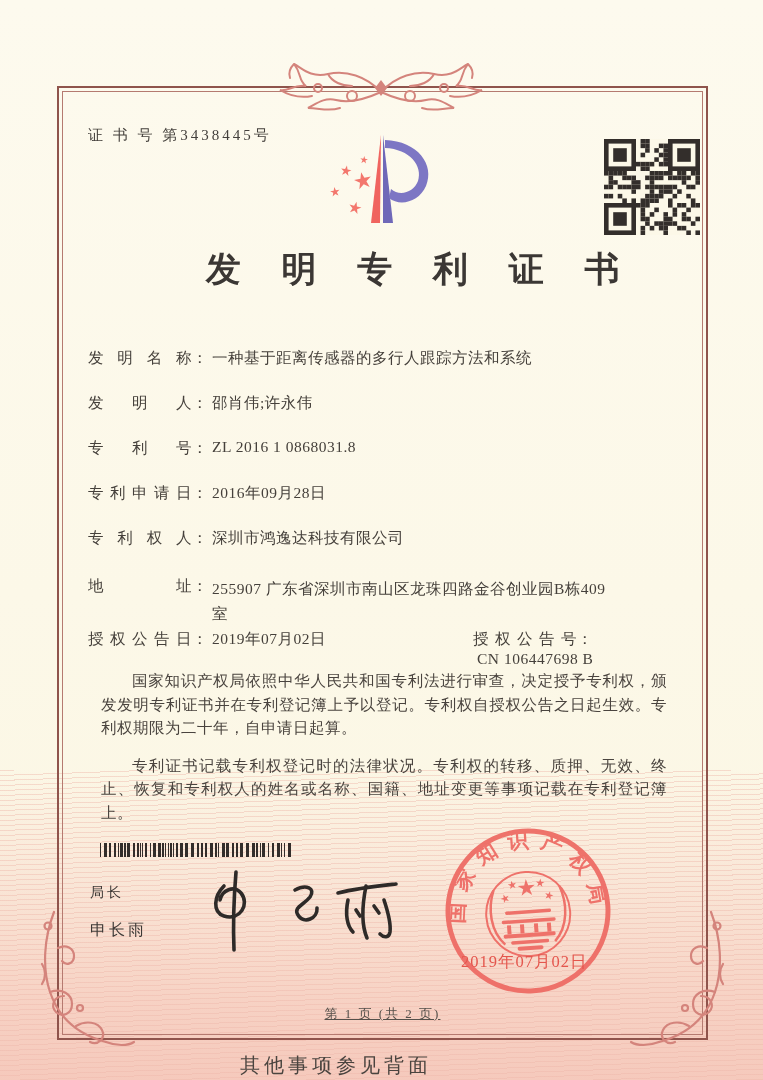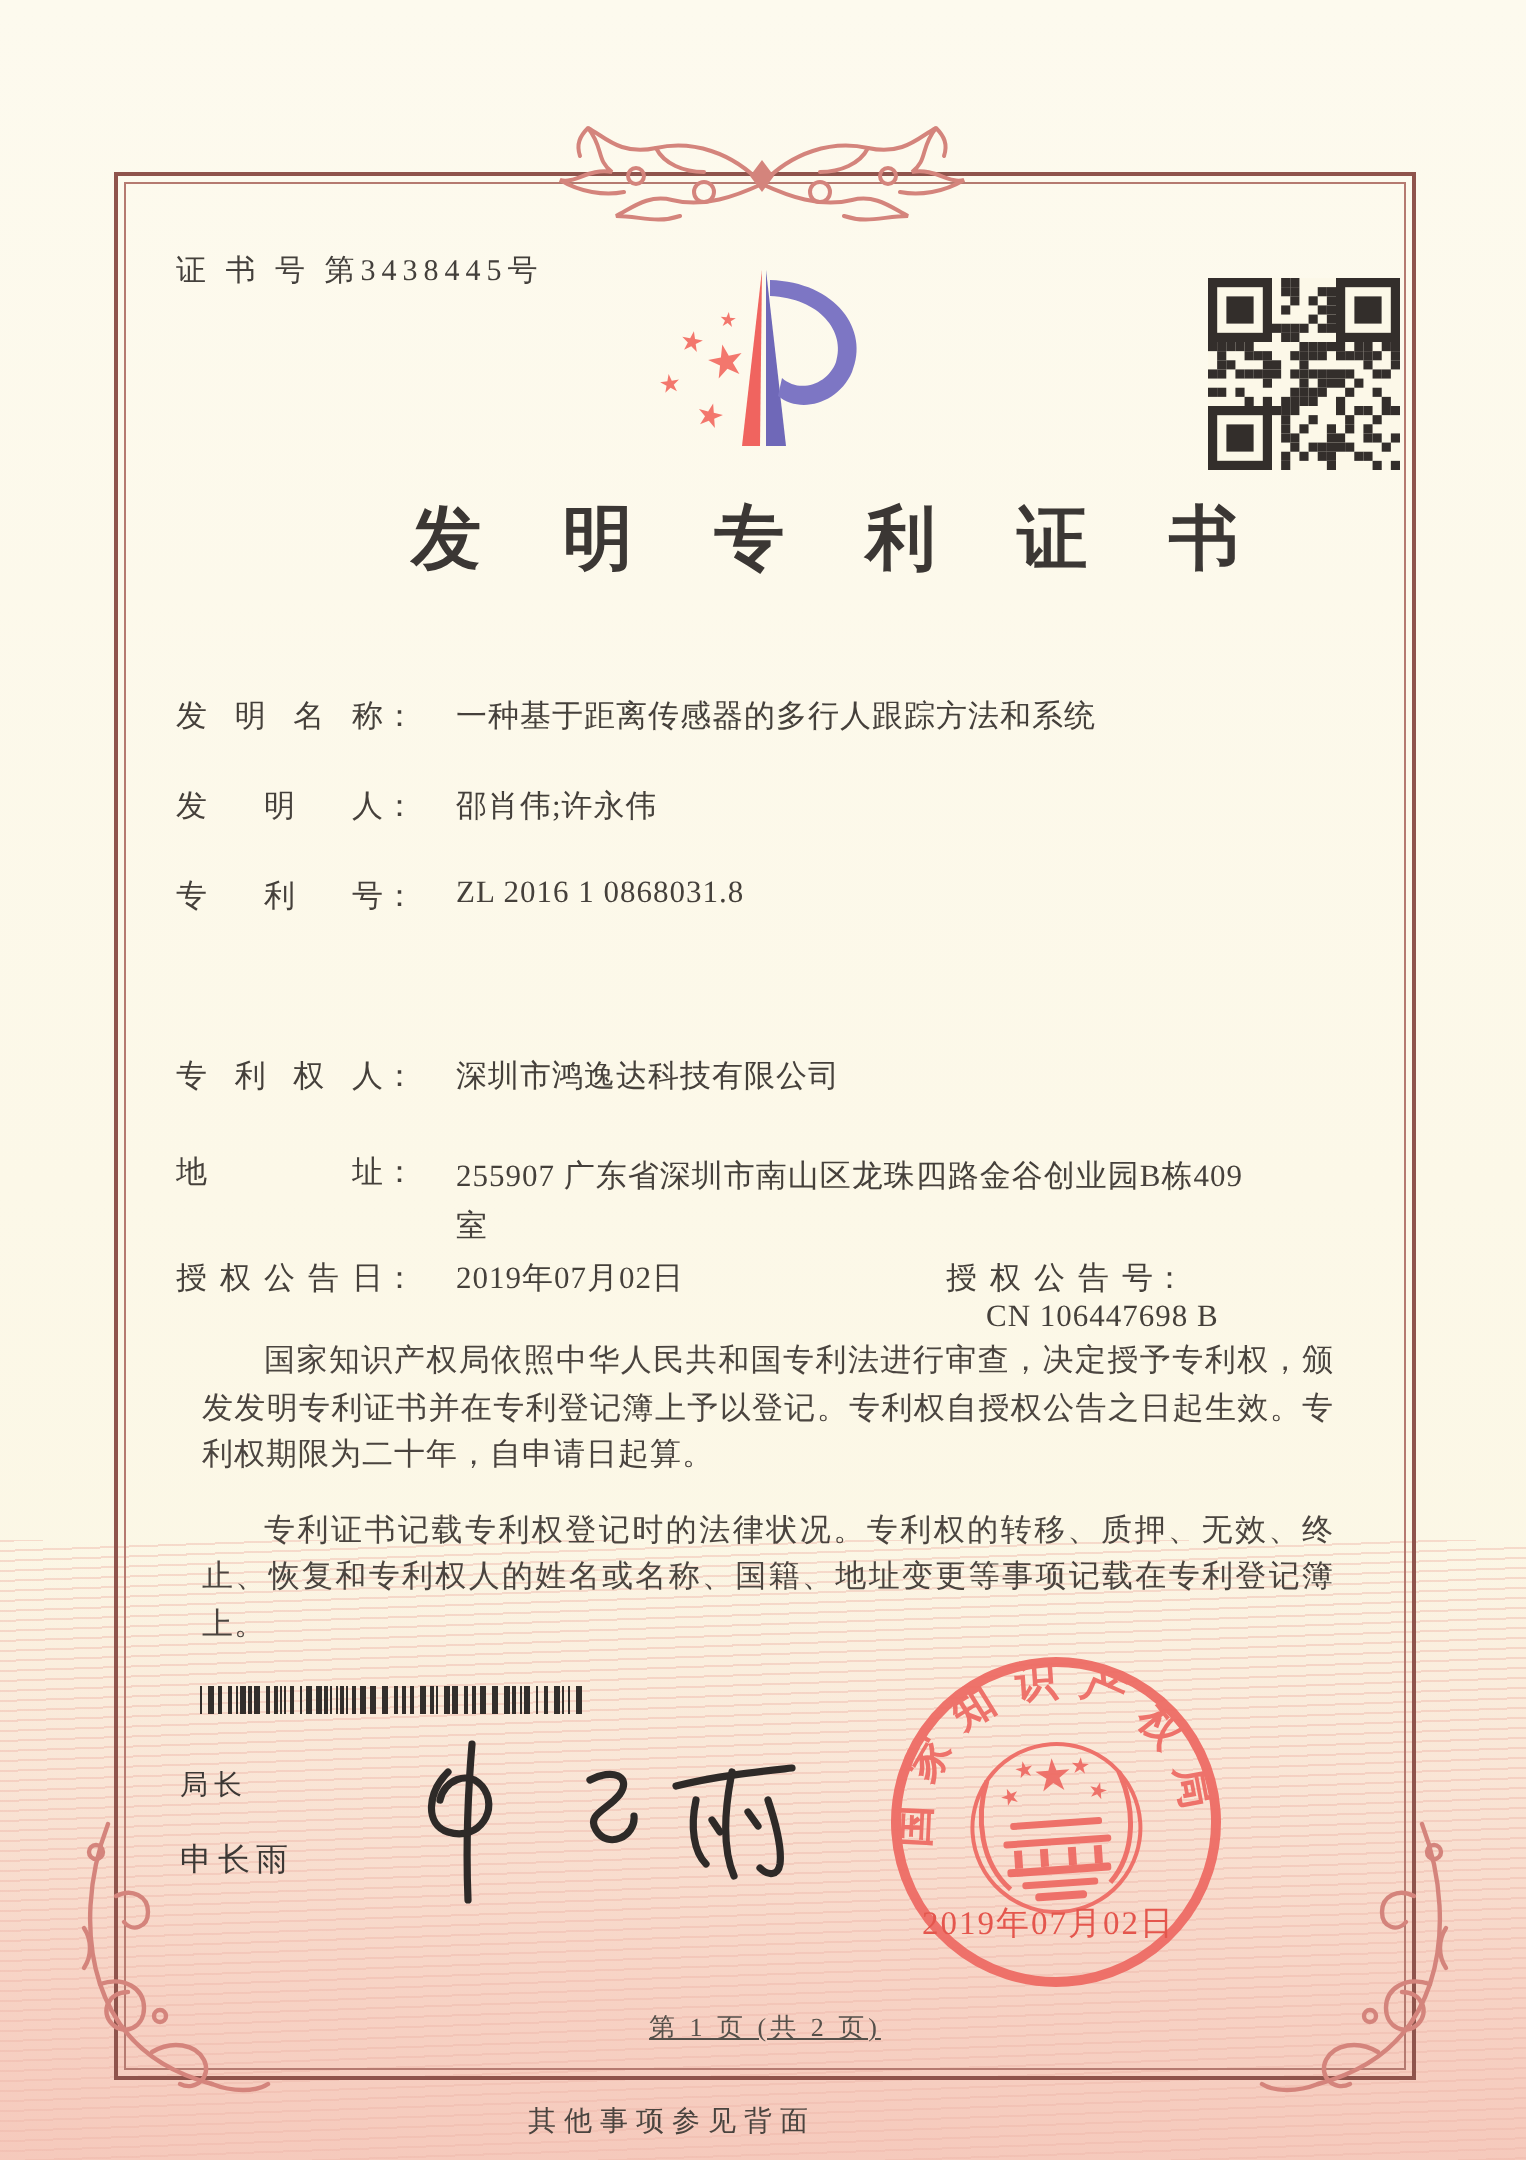--- a/index.html
+++ b/index.html
@@ -30,37 +30,37 @@
   }
   .logo{position:absolute;left:322px;top:131px;width:126px;height:106px;}
   .qr{position:absolute;left:604px;top:139px;width:96px;height:96px;}
   .title{
     position:absolute;left:57px;top:246px;width:711px;text-align:center;
     font-size:35px;font-weight:600;color:#3b3734;letter-spacing:16px;text-indent:16px;
   }
   .field-row{position:absolute;left:88px;font-size:15.5px;color:#45403b;letter-spacing:.5px;}
   .f-label{display:inline-block;width:104px;text-align:justify;text-align-last:justify;vertical-align:top;}
   .f-colon{display:inline-block;vertical-align:top;}
-  .f-value{display:inline-block;margin-left:20px;vertical-align:top;}
+  .f-value{display:inline-block;margin-left:4px;vertical-align:top;}
   .addr .f-value{max-width:402px;line-height:25px;}
   .grant2{position:absolute;left:385px;top:0;}
   .paragraphs{position:absolute;left:87px;top:655px;width:594px;font-size:15.5px;
     line-height:23.5px;color:#4a443f;text-align:justify;letter-spacing:.5px;}
   .paragraphs p{margin:14px;text-indent:2em;}
   .paragraphs p + p{margin-top:9px;}
   .barcode{position:absolute;left:100px;top:843px;width:196px;height:14px;}
   .signer-title{position:absolute;left:90px;top:884px;font-size:14px;letter-spacing:3px;color:#3c3835;}
   .signer-name{position:absolute;left:90px;top:920px;font-size:16px;letter-spacing:3px;color:#3c3835;}
   .signature{position:absolute;left:198px;top:866px;width:215px;height:90px;}
   .seal{position:absolute;left:443px;top:826px;width:170px;height:170px;transform:rotate(-4deg);opacity:.93;}
   .seal-date{position:absolute;left:461px;top:951px;width:170px;font-size:16.5px;color:#e4564d;letter-spacing:1px;}
   .page-info{position:absolute;left:57px;top:1005px;width:651px;text-align:center;
     font-size:13px;letter-spacing:2px;color:#55504a;text-decoration:underline;}
   .back-note{position:absolute;left:0;top:1052px;width:672px;text-align:center;
-    font-size:14px;letter-spacing:4px;color:#4a443f;}
+    font-size:20px;letter-spacing:4px;color:#4a443f;}
   .ornament-top{position:absolute;left:258px;top:58px;width:246px;height:58px;}
   .flourish{position:absolute;width:102px;height:148px;}
   .flourish.bl{left:36px;top:908px;}
   .flourish.br{left:627px;top:908px;transform:scale(-1,1);}
 </style>
 </head>
 <body>
 
 <div class="page">
 
@@ -272,20 +272,23 @@
 
   <div class="field-row" style="top:348px">
     <span class="f-label">发明名称</span><span class="f-colon">：</span><span class="f-value">一种基于距离传感器的多行人跟踪方法和系统</span>
   </div>
   <div class="field-row" style="top:393px">
     <span class="f-label">发明人</span><span class="f-colon">：</span><span class="f-value">邵肖伟;许永伟</span>
   </div>
   <div class="field-row" style="top:438px">
     <span class="f-label">专利号</span><span class="f-colon">：</span><span class="f-value">ZL 2016 1 0868031.8</span>
   </div>
+  <div class="field-row" style="top:483px">
+    <span class="f-label">专利申请日</span><span class="f-colon">：</span><span class="f-value">2016年09月28日</span>
+  </div>
   <div class="field-row" style="top:528px">
     <span class="f-label">专利权人</span><span class="f-colon">：</span><span class="f-value">深圳市鸿逸达科技有限公司</span>
   </div>
   <div class="field-row addr" style="top:576px">
     <span class="f-label">地址</span><span class="f-colon">：</span><span class="f-value">255907 广东省深圳市南山区龙珠四路金谷创业园B栋409室</span>
   </div>
 
   <div class="field-row" style="top:629px;width:592px">
     <span class="f-label">授权公告日</span><span class="f-colon">：</span><span class="f-value">2019年07月02日</span>
     <span class="grant2">

